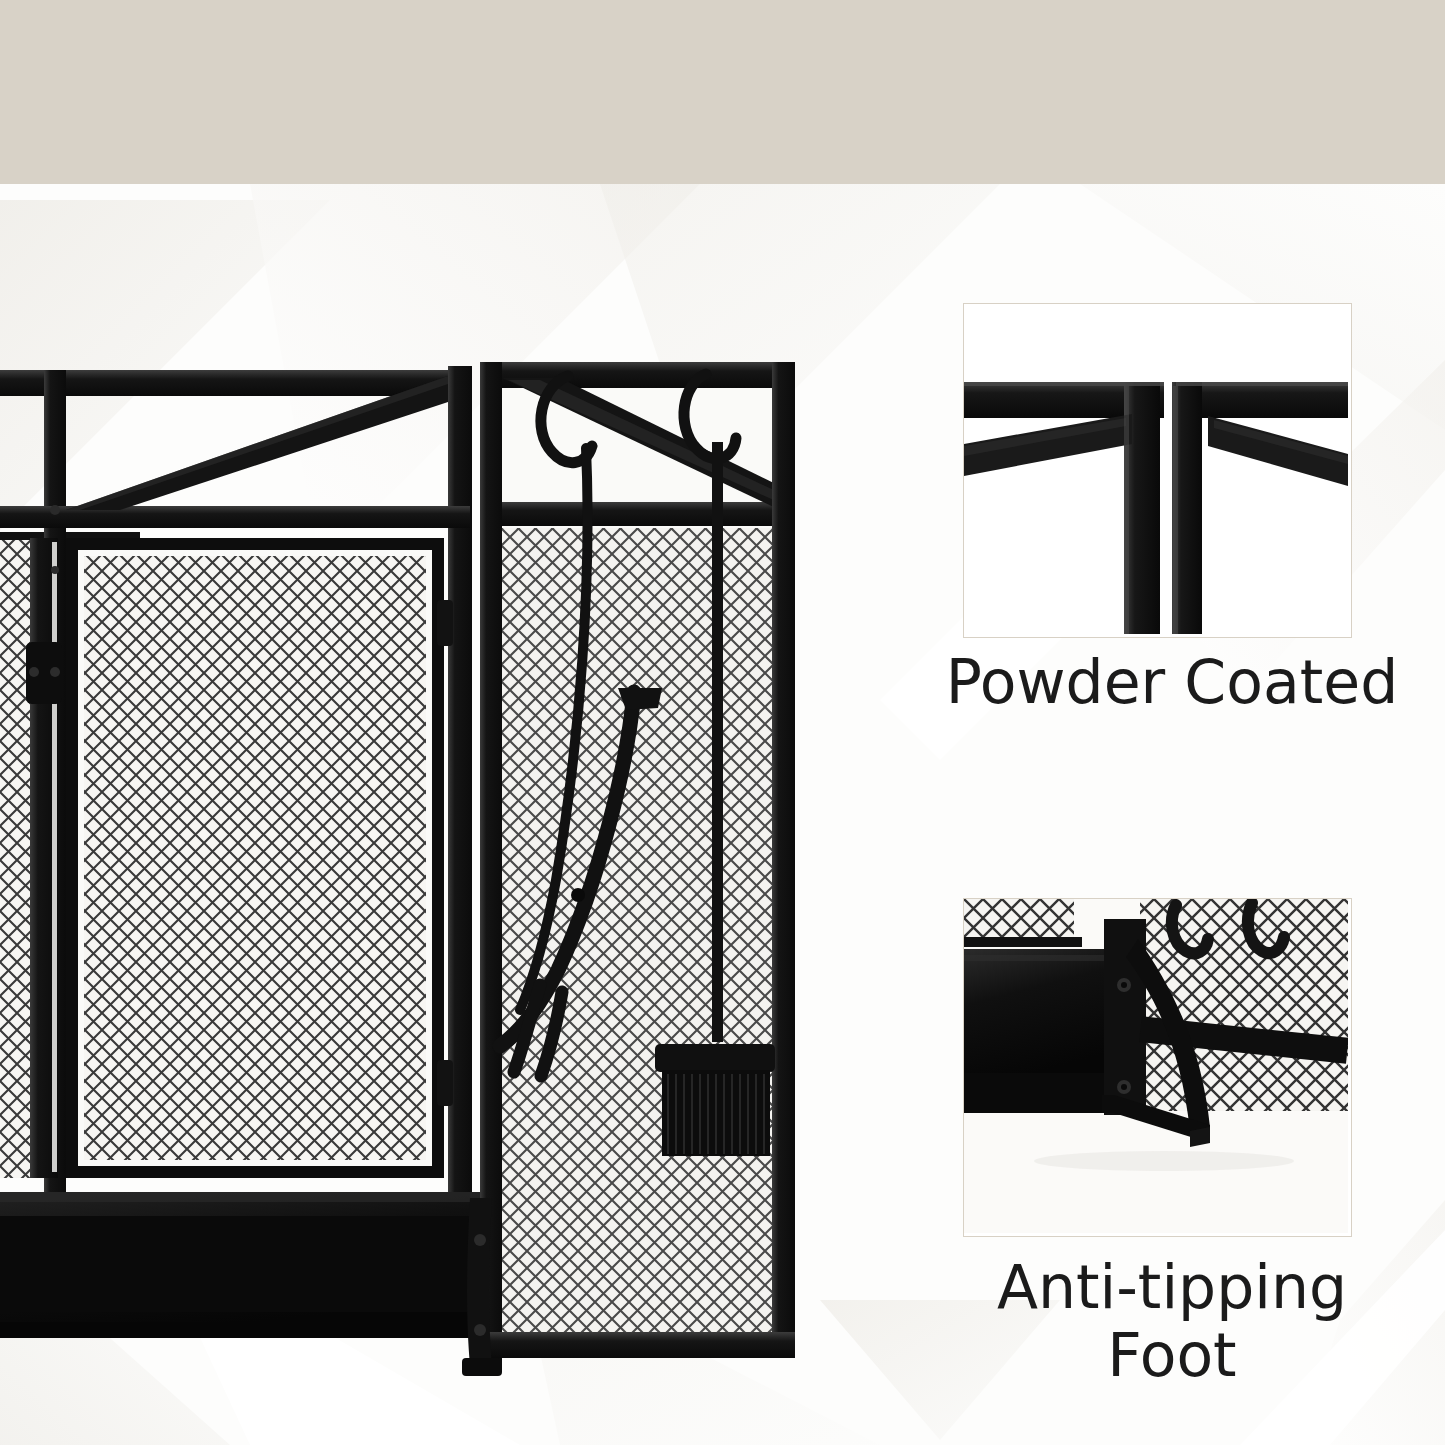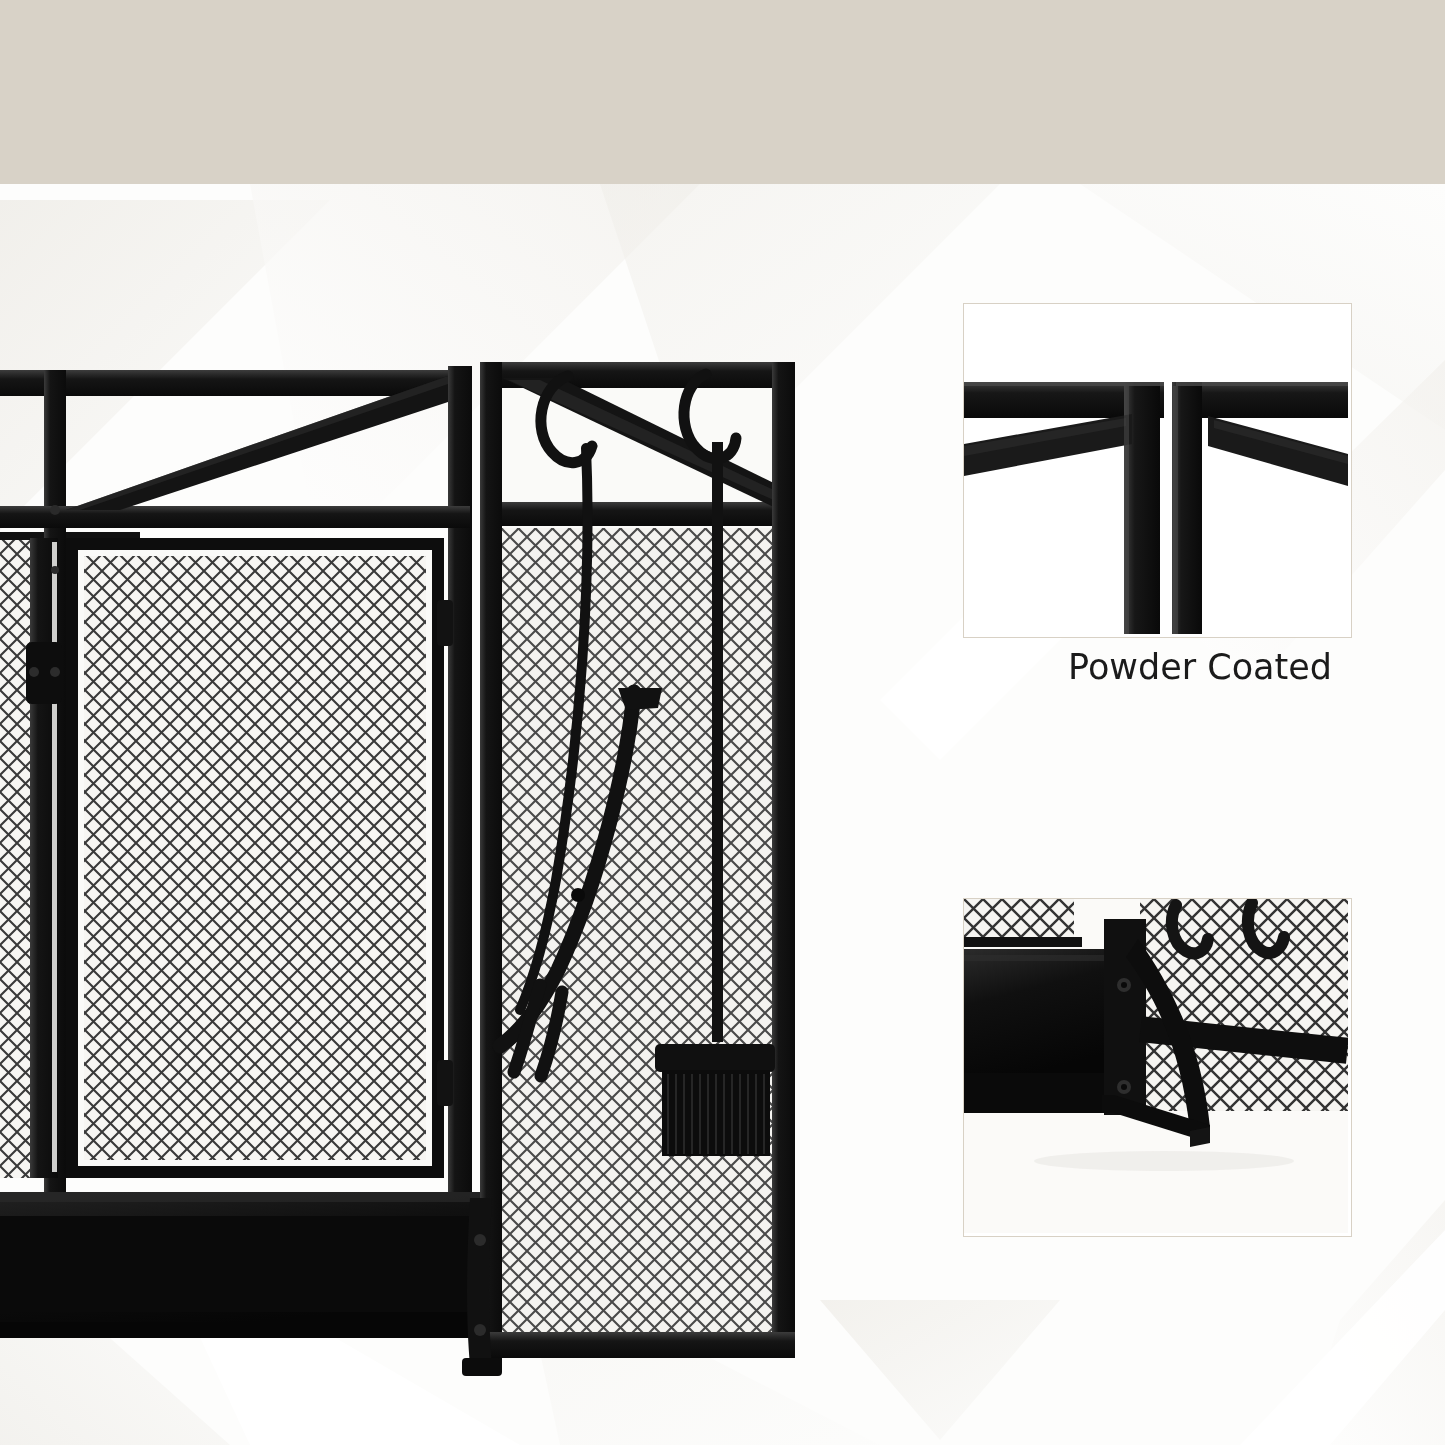--- a/index.html
+++ b/index.html
@@ -38,25 +38,25 @@
     position:absolute;z-index:6;
     border:1.5px solid #d8d1c5;
     background:#ffffff;
     overflow:hidden;
   }
   #inset-frame{left:963px;top:303px;width:387px;height:333px;}
   #inset-foot {left:963px;top:898px;width:387px;height:337px;}
 
   .inset-caption{
     position:absolute;z-index:7;
-    left:970px;width:460px;
+    left:942px;width:460px;
     text-align:center;
     color:#1b1b1b;
     font-family:"DejaVu Sans","Liberation Sans",sans-serif;
-    font-size:35px;
+    font-size:60px;
     line-height:1.14;
     font-weight:400;
   }
   #cap-frame{top:648px;}
   #cap-foot {top:1253px;}
   .cap-line{display:block;}
 
   
   #product-svg{position:absolute;left:0;top:180px;z-index:4;}
 
@@ -331,14 +331,17 @@
       <path d="M246 226 L 246 244 L 150 214 L 150 196 Z" fill="#0c0c0c"></path>
       <path d="M150 196 L 150 214 L 138 214 L 138 196 Z" fill="#0c0c0c"></path>
       <path d="M226 232 L 246 228 L 246 244 L 226 248 Z" fill="#141414"></path>
 
       <path d="M212 6 C 204 22, 208 44, 222 52 C 232 58, 242 52, 244 40" stroke="#141414" stroke-width="12" fill="none" stroke-linecap="round"></path>
       <path d="M288 4 C 280 22, 284 44, 298 52 C 308 58, 318 50, 320 38" stroke="#141414" stroke-width="12" fill="none" stroke-linecap="round"></path>
 
       <ellipse cx="200" cy="262" rx="130" ry="10" fill="#e8e6e2" opacity="0.55"></ellipse>
     </svg>
   </div>
+  <div class="inset-caption" id="cap-foot">
+    <span class="cap-line">Anti-tipping Foot</span>
+  </div>
 
 </div>
 
 </body></html>

